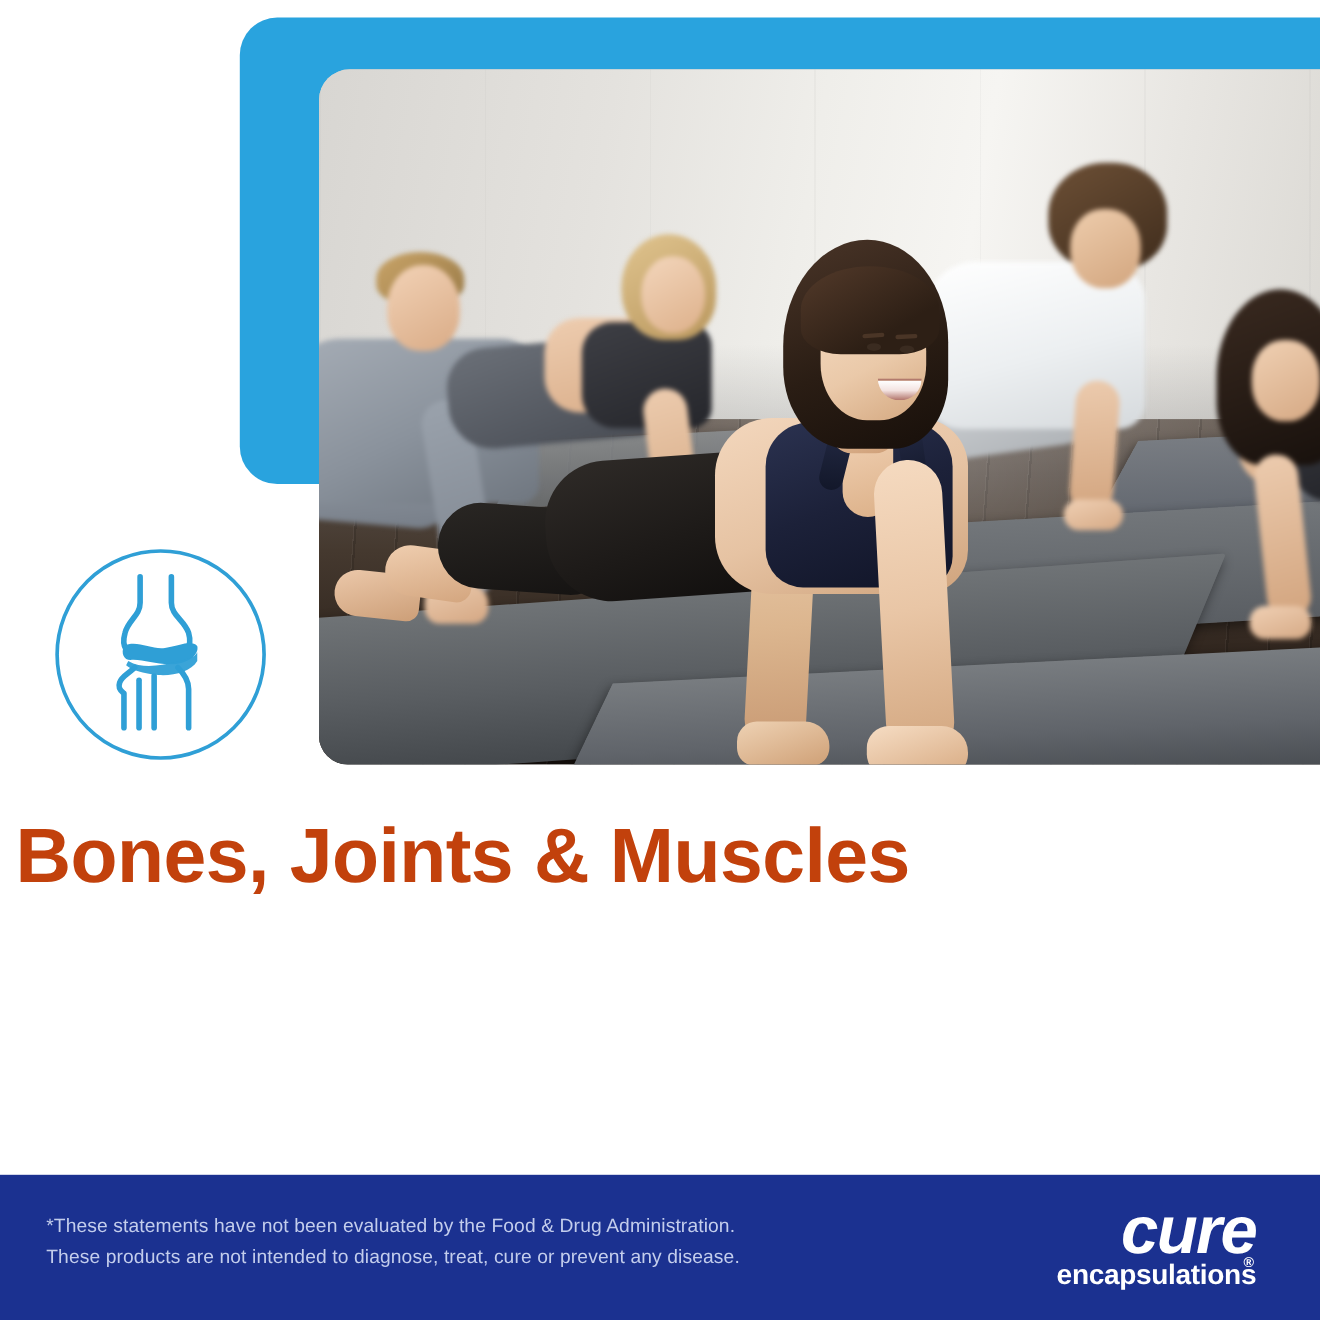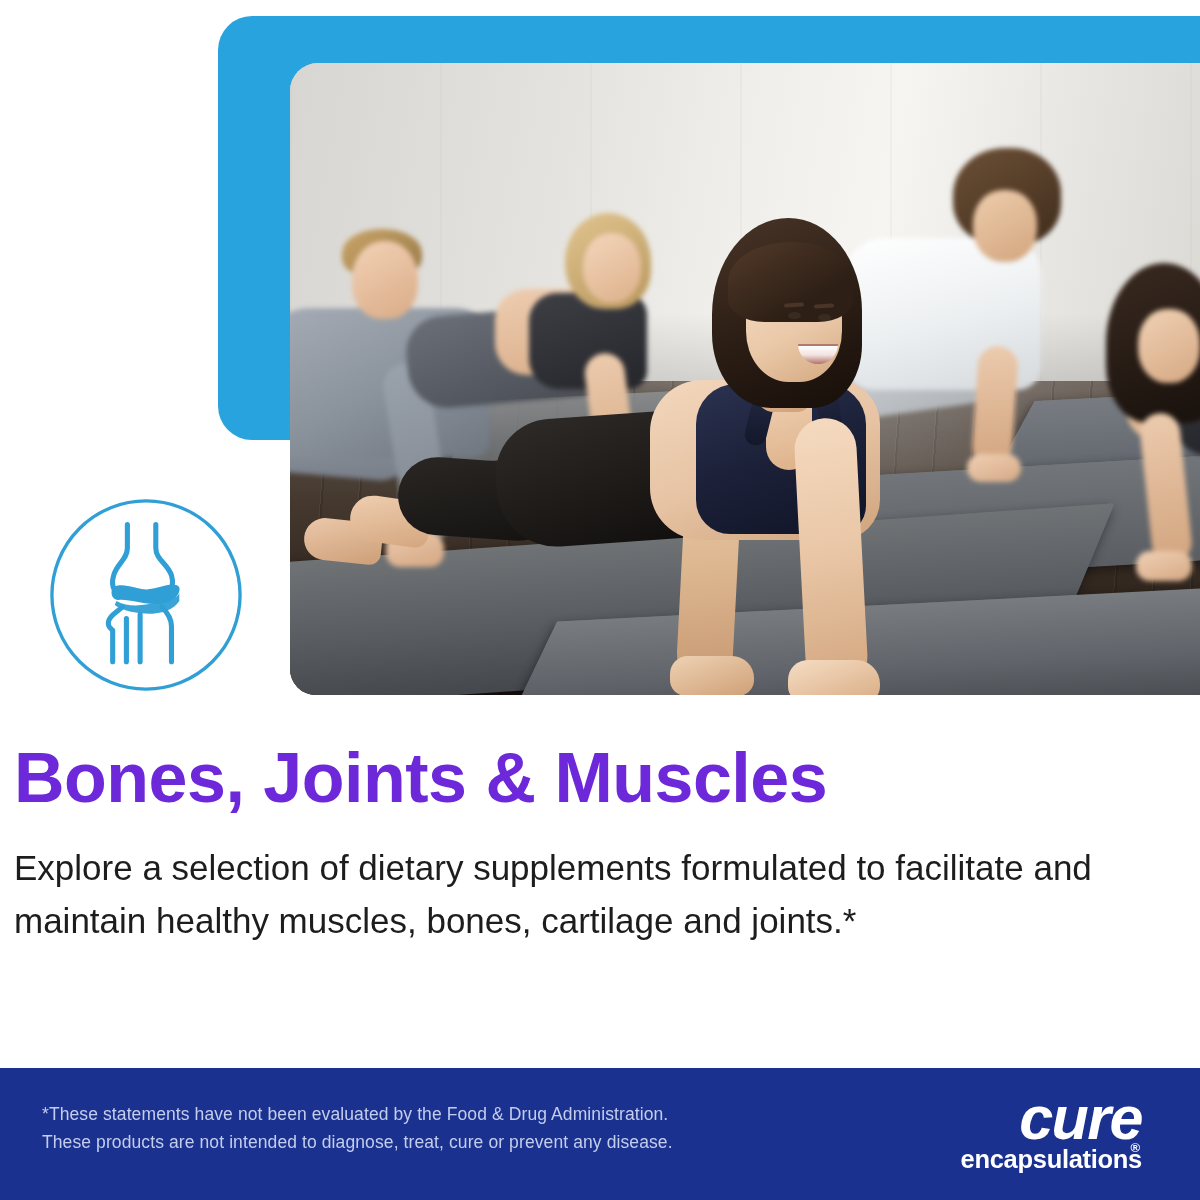--- a/index.html
+++ b/index.html
@@ -264,21 +264,21 @@
   
   .text-block {
     position: absolute;
     left: 14px;
     top: 742px;
     width: 1120px;
   }
   .headline {
     font-size: 70px;
     font-weight: 700;
-    color: #6d28d9;
+    color: #c2410c;
     letter-spacing: -0.5px;
     line-height: 1.04;
     margin: 0 0 26px 0;
     white-space: nowrap;
   }
   .subcopy {
     font-size: 35px;
     font-weight: 300;
     color: #1d1d1d;
     line-height: 1.52;
@@ -444,21 +444,20 @@
 
     <path d="M66 92 C78 86 92 96 104 94 C118 92 128 86 134 92 C136 100 126 108 112 109
              C96 110 84 104 72 105 C66 105 63 99 66 92 Z" fill="#2f9fd6"></path>
     <path d="M70 106 C84 114 100 110 114 107 C124 105 132 103 134 98 L134 106
              C128 116 112 120 98 119 C84 118 72 114 68 110 Z" fill="#2f9fd6" opacity=".95"></path>
   </svg>
 </div>
 
 <div class="text-block">
   <h1 class="headline">Bones, Joints &amp; Muscles</h1>
-  <p class="subcopy">Explore a selection of dietary supplements formulated to facilitate and maintain healthy muscles, bones, cartilage and joints.*</p>
 </div>
 
 <div class="footer">
   <div class="disclaimer">
     <div>*These statements have not been evaluated by the Food &amp; Drug Administration.</div>
     <div>These products are not intended to diagnose, treat, cure or prevent any disease.</div>
   </div>
   <div class="logo">
     <span class="logo-pure">cure</span>
     <span class="logo-enc">encapsulations</span>

